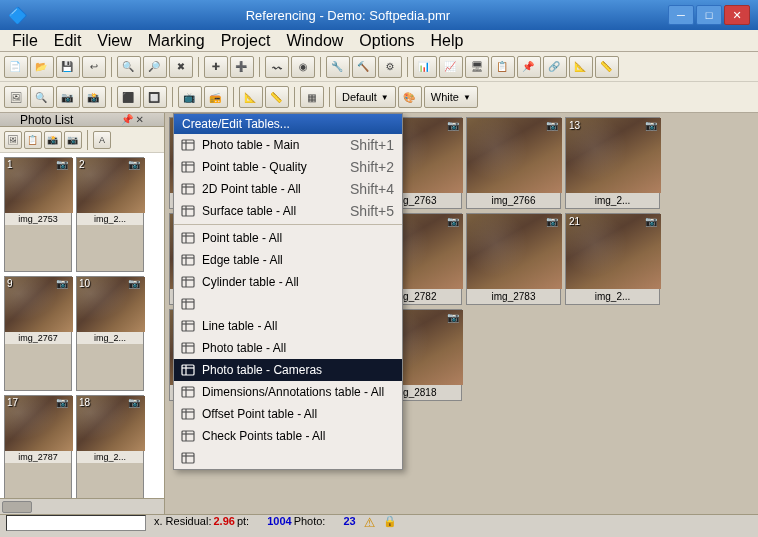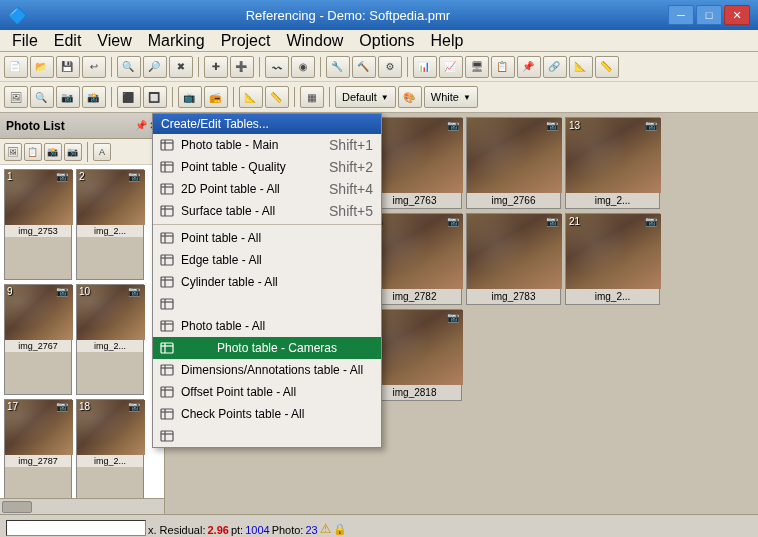--- a/index.html
+++ b/index.html
@@ -85,27 +85,27 @@
       width: 165px;
       background: #fff;
       border-right: 1px solid #a09880;
       display: flex;
       flex-direction: column;
       position: relative;
     }
     .panel-header {
       background: linear-gradient(to bottom, #d4d0c8, #c0bdb5);
       border-bottom: 1px solid #a09880;
-      padding: 3px 6px;
+      padding: 3px 20px;
       font-size: 12px;
-      font-weight: bold;
+      font-weight: normal;
       display: flex;
       justify-content: space-between;
       align-items: center;
-      height: 26px;
+      height: 14px;
     }
     .panel-header-controls { display: flex; gap: 2px; font-size: 10px; color: #444; }
     .panel-toolbar {
       background: #f0ece0;
       border-bottom: 1px solid #d0ccc0;
       padding: 2px 4px;
       display: flex;
       gap: 2px;
       align-items: center;
       height: 26px;
@@ -268,28 +268,28 @@
     .menu-option-icon svg { width: 14px; height: 12px; }
     .menu-option-shortcut { color: #666; font-size: 14px; }
     .menu-separator { height: 1px; background: #c0b8a8; margin: 2px 0; }
 
     
     .status-bar {
       background: #d4d0c8;
       border-top: 1px solid #a09880;
       height: 22px;
       display: flex;
-      align-items: flex-end;
+      align-items: flex-start;
       padding: 0 6px;
       font-size: 11px;
-      gap: 2px;
+      gap: 8px;
     }
     .status-item { display: flex; align-items: center; gap: 2px; }
     .status-red { color: #cc0000; font-weight: bold; }
-    .status-blue { color: #0000cc; font-weight: normal; }
+    .status-blue { color: #0000cc; font-weight: bold; margin-left: 16px; }
     .status-icon { font-size: 13px; color: #cc8800; }
   </style>
 </head>
 <body>
 
 <div class="title-bar">
   <span style="font-size:16px;">🔷</span>
   <span class="title-bar-text">Referencing - Demo: Softpedia.pmr</span>
   <div class="title-bar-controls">
     <div class="title-btn">─</div>
@@ -541,21 +541,21 @@
     </div>
     <div class="right-photo">
       <div class="right-photo-img">
           <div class="right-photo-inner"></div>
         <span class="right-photo-num"></span>
         <span class="right-photo-cam">📷</span>
       </div>
       <div class="right-photo-label">img_2818</div>
     </div>
 
-    <div class="dropdown-menu" style="position:absolute;top:0;left:152px;">
+    <div class="dropdown-menu" style="position:absolute;top:0;left:173px;">
       <div class="dropdown-menu-header">
         <span>Create/Edit Tables...</span>
       </div>
 
       <div class="menu-option">
         <span class="menu-option-icon">
           <svg viewBox="0 0 14 12" fill="none" stroke="#555" stroke-width="1.2">
             <rect x="1" y="1" width="12" height="10" rx="1"></rect>
             <line x1="1" y1="4" x2="13" y2="4"></line>
             <line x1="5" y1="1" x2="5" y2="11"></line>
@@ -642,24 +642,35 @@
         <span class="menu-option-shortcut"></span>
       </div>
       <div class="menu-option">
         <span class="menu-option-icon">
           <svg viewBox="0 0 14 12" fill="none" stroke="#555" stroke-width="1.2">
             <rect x="1" y="1" width="12" height="10" rx="1"></rect>
             <line x1="1" y1="4" x2="13" y2="4"></line>
             <line x1="5" y1="1" x2="5" y2="11"></line>
           </svg>
         </span>
+        <span>Line table - All</span>
+        <span class="menu-option-shortcut"></span>
+      </div>
+      <div class="menu-option">
+        <span class="menu-option-icon">
+          <svg viewBox="0 0 14 12" fill="none" stroke="#555" stroke-width="1.2">
+            <rect x="1" y="1" width="12" height="10" rx="1"></rect>
+            <line x1="1" y1="4" x2="13" y2="4"></line>
+            <line x1="5" y1="1" x2="5" y2="11"></line>
+          </svg>
+        </span>
         <span>Photo table - All</span>
         <span class="menu-option-shortcut"></span>
       </div>
-      <div class="menu-option" style="background:#15803d;color:white;justify-content:center;">
+      <div class="menu-option" style="background:#0f172a;color:white;">
         <span class="menu-option-icon">
           <svg viewBox="0 0 14 12" fill="none" stroke="white" stroke-width="1.2">
             <rect x="1" y="1" width="12" height="10" rx="1"></rect>
             <line x1="1" y1="4" x2="13" y2="4"></line>
             <line x1="5" y1="1" x2="5" y2="11"></line>
           </svg>
         </span>
         <span>Photo table - Cameras</span>
         <span class="menu-option-shortcut" style="color:#cce;"></span>
       </div>

